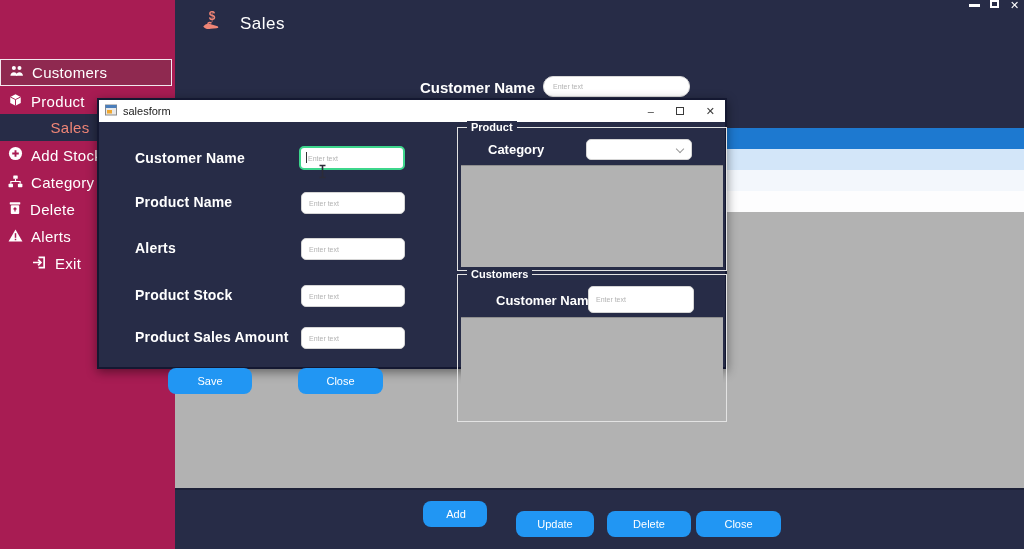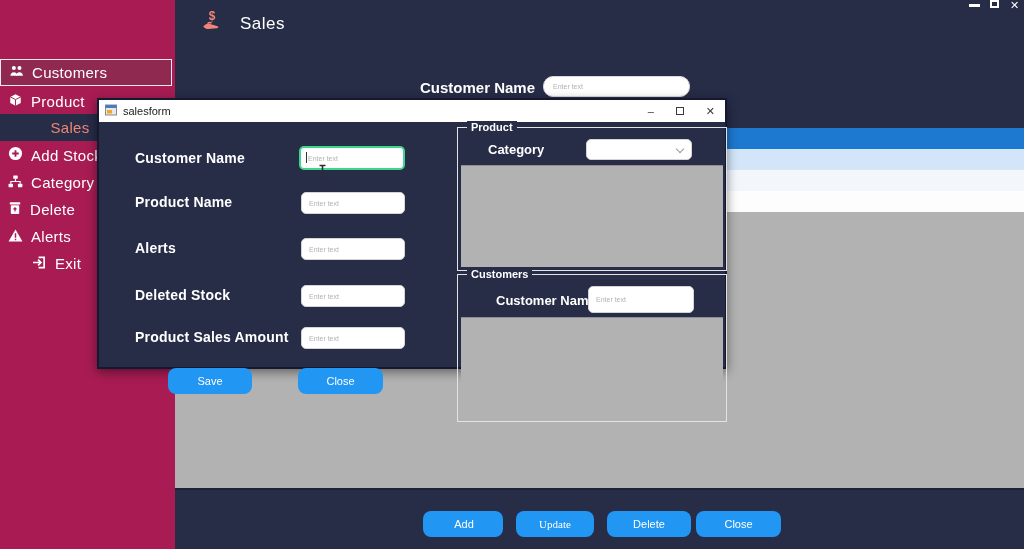--- a/index.html
+++ b/index.html
@@ -37,22 +37,22 @@
 
   .grid-stripes{position:absolute;left:175px;top:128px;right:0;}
   .gs-row{width:100%;}
   .gs-header{height:21px;background:#1d79d0;}
   .gs-r1{height:21px;background:#d3e6f9;}
   .gs-r2{height:21px;background:#f3f7fc;}
   .gs-r3{height:21px;background:#fdfdfe;}
   .main-gray{position:absolute;left:175px;top:212px;right:0;height:276px;background:#b2b2b2;}
   .footer{position:absolute;left:175px;top:488px;right:0;height:61px;background:#272c47;border-top:2px solid #1d2138;}
   .btn-blue{position:absolute;height:26px;background:#2196f3;border:none;border-radius:8px;color:#fff;font-size:11px;cursor:pointer;}
-  .fb-add{left:248px;top:21px;width:80px;padding-left:8px;}
-  .fb-update{left:341px;top:21px;width:78px;font-family:Liberation Serif, serif;}
+  .fb-add{left:248px;top:11px;width:64px;padding-left:8px;}
+  .fb-update{left:341px;top:21px;width:78px;}
   .fb-delete{left:432px;top:21px;width:84px;}
   .fb-close{left:521px;top:21px;width:85px;}
 
   
   .dialog{position:absolute;left:97px;top:98px;width:630px;height:271px;border:2px solid #141831;background:#272c47;z-index:10;box-shadow:0 3px 10px rgba(0,0,0,.45);}
   .dlg-titlebar{position:relative;height:22px;background:#ffffff;display:flex;align-items:center;padding-left:6px;gap:6px;}
   .dlg-title{font-size:11px;color:#1b1b1b;}
   .dlg-btns{position:absolute;right:10px;top:0;height:22px;display:flex;align-items:center;gap:22px;}
   .dlg-btn{color:#3a3a3a;font-size:11px;line-height:1;cursor:pointer;}
   .dlg-btn .sq{display:block;width:8px;height:8px;border:1px solid #3a3a3a;}
@@ -233,21 +233,21 @@
           <path d="M1.5 1.5h6M1.5 13.5h6M4.5 1.5v12" stroke="#2c2c38" stroke-width="1.6" fill="none"></path>
         </svg>
       </span>
 
       <div class="fld-label" style="top:72px;">Product Name</div>
       <input class="tb" style="left: 202px; top: 70px; width: 104px; height: 22px;" placeholder="Enter text">
 
       <div class="fld-label" style="top:118px;">Alerts</div>
       <input class="tb" style="left: 202px; top: 116px; width: 104px; height: 22px;" placeholder="Enter text">
 
-      <div class="fld-label" style="top:165px;">Deleted Stock</div>
+      <div class="fld-label" style="top:165px;">Product Stock</div>
       <input class="tb" style="left: 202px; top: 163px; width: 104px; height: 22px;" placeholder="Enter text">
 
       <div class="fld-label" style="top:207px;text-align:center;">Product Sales Amount</div>
       <input class="tb" style="left: 202px; top: 205px; width: 104px; height: 22px;" placeholder="Enter text">
 
       <button class="btn-blue dlg-save">Save</button>
       <button class="btn-blue dlg-close">Close</button>
 
       <div class="gb gb-product">
         <span class="gb-label">Product</span>

